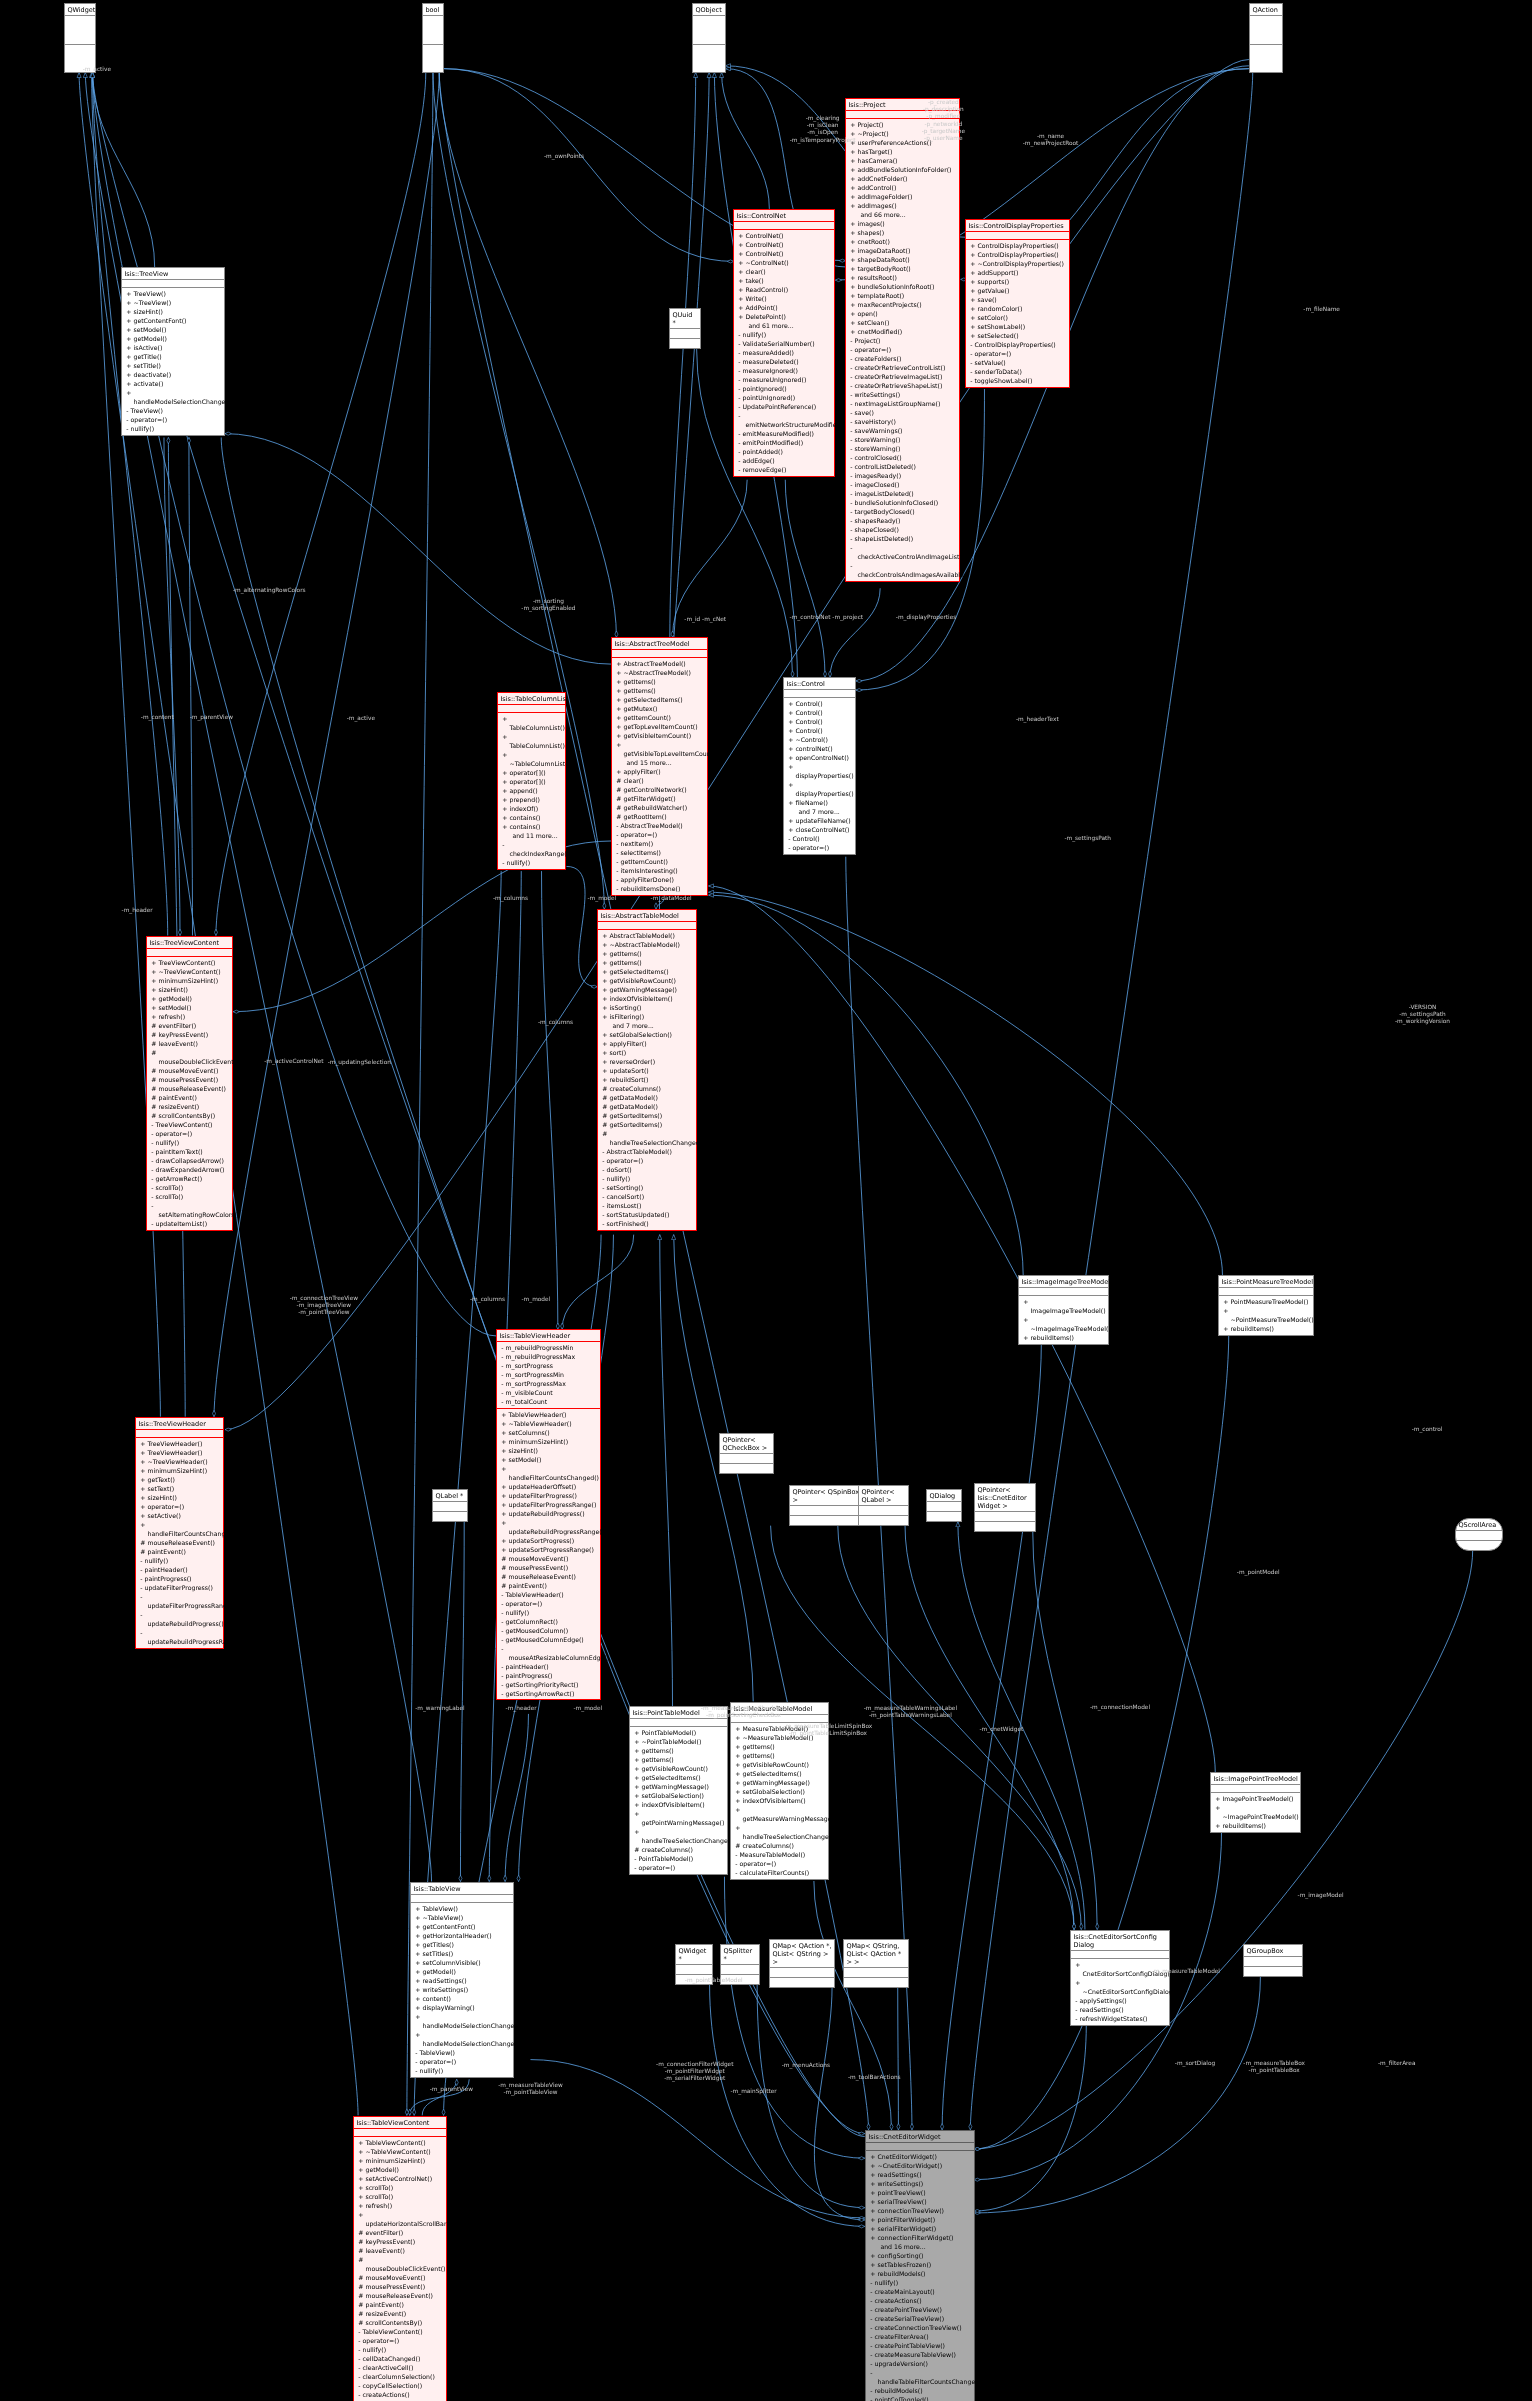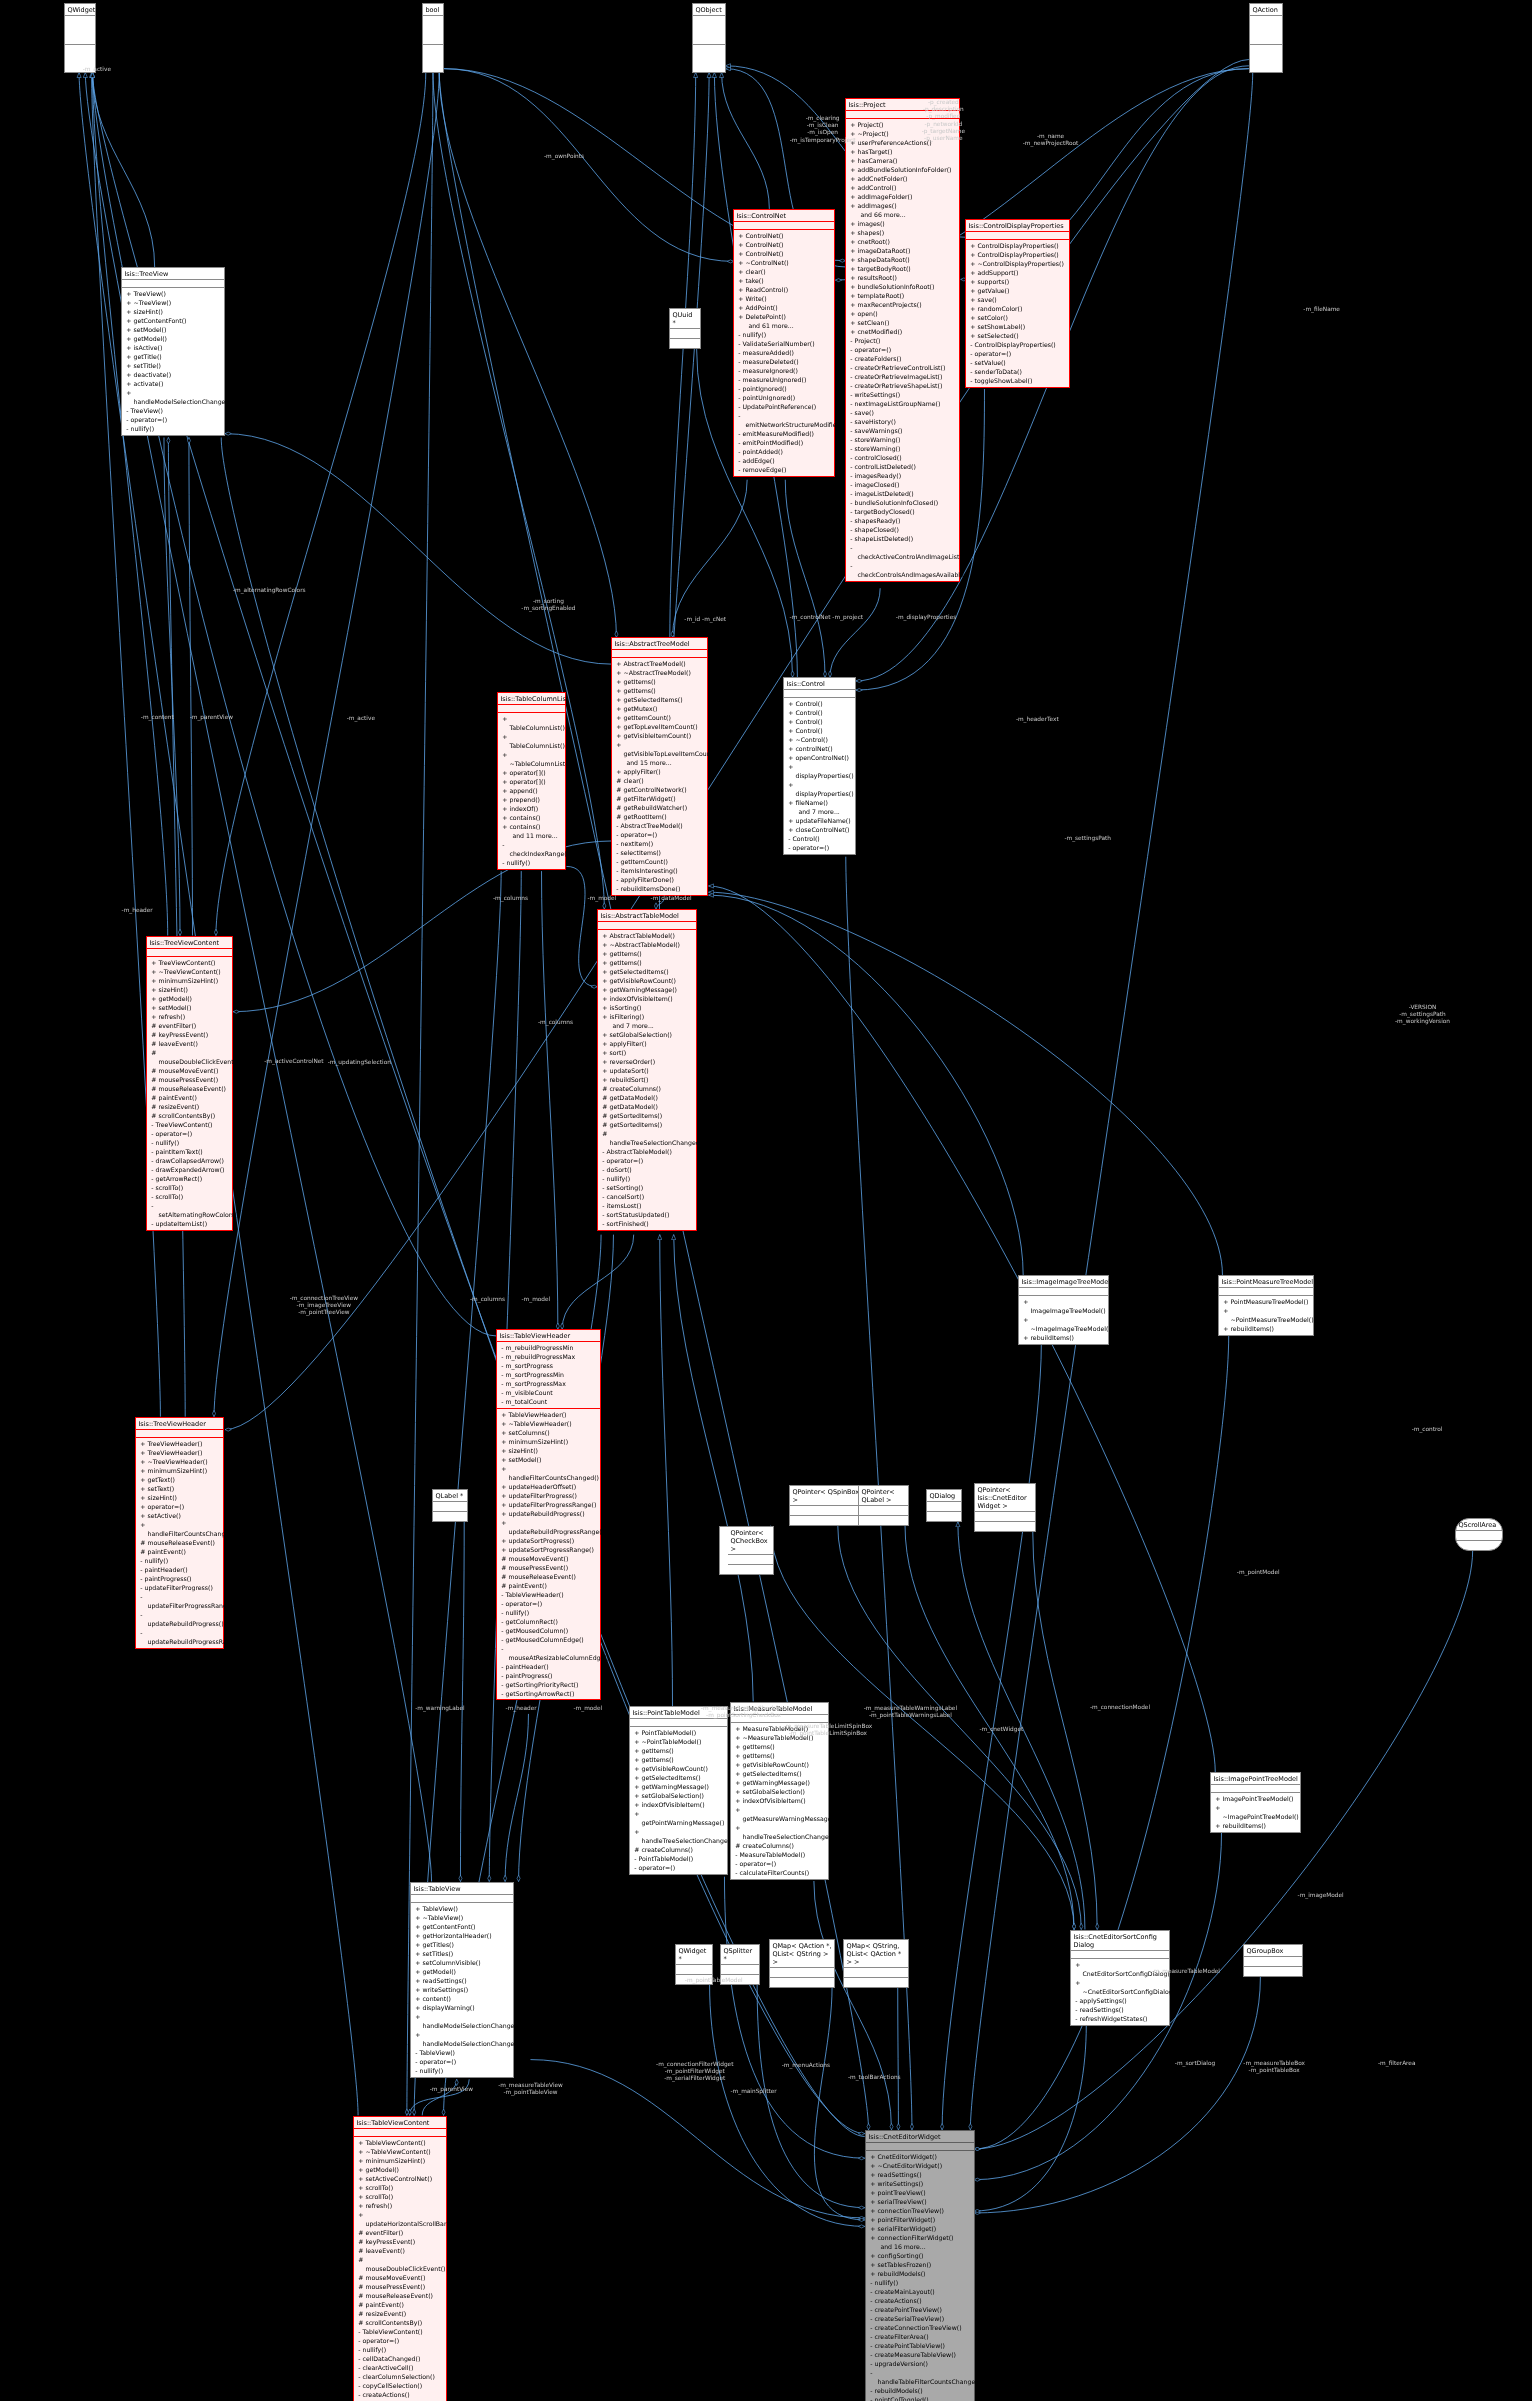--- a/index.html
+++ b/index.html
@@ -493,21 +493,21 @@
           <div class="row">+ PointMeasureTreeModel()</div>
           <div class="row">+ ~PointMeasureTreeModel()</div>
           <div class="row">+ rebuildItems()</div>
         </div>
       </div>
       <div class="box plain" style="left: 432px; top: 1489px; width: 36px;">
         <div class="box-title">QLabel *</div>
         <div class="sec" style="height: 6.7px;"></div>
         <div class="sec" style="height: 6.7px;"></div>
       </div>
-      <div class="box plain" style="left: 719px; top: 1526px; width: 55px; padding-left: 8px;">
+      <div class="box plain" style="left: 719px; top: 1433px; width: 55px;">
         <div class="box-title">QPointer&lt; QCheckBox &gt;</div>
         <div class="sec" style="height: 6.7px;"></div>
         <div class="sec" style="height: 6.7px;"></div>
       </div>
       <div class="box plain" style="left: 789px; top: 1485px; width: 75px;">
         <div class="box-title">QPointer&lt; QSpinBox &gt;</div>
         <div class="sec" style="height: 6.7px;"></div>
         <div class="sec" style="height: 6.7px;"></div>
       </div>
       <div class="box plain" style="left: 858px; top: 1485px; width: 51px;">

